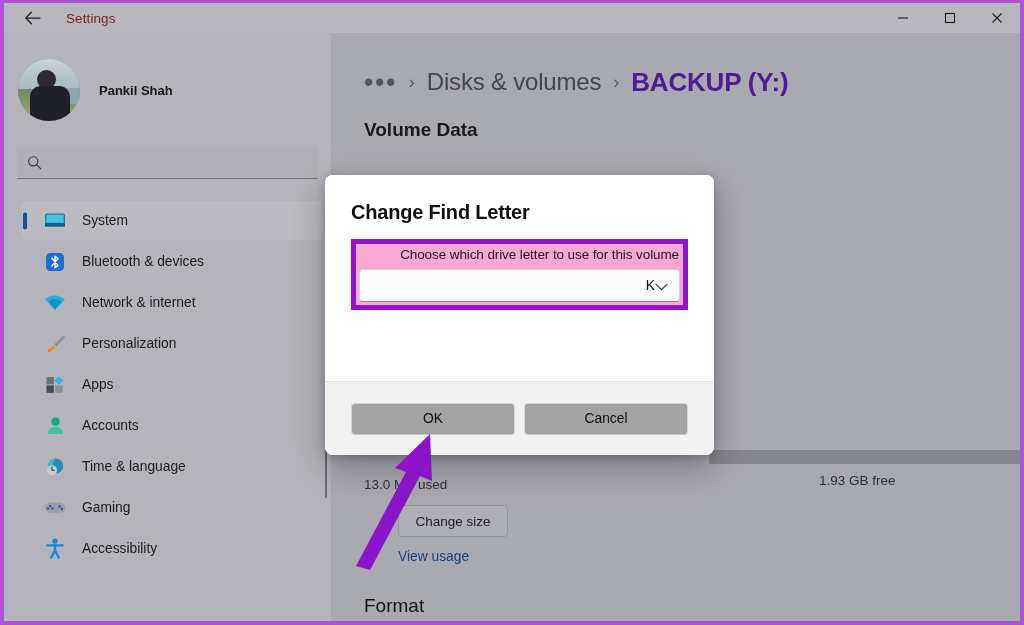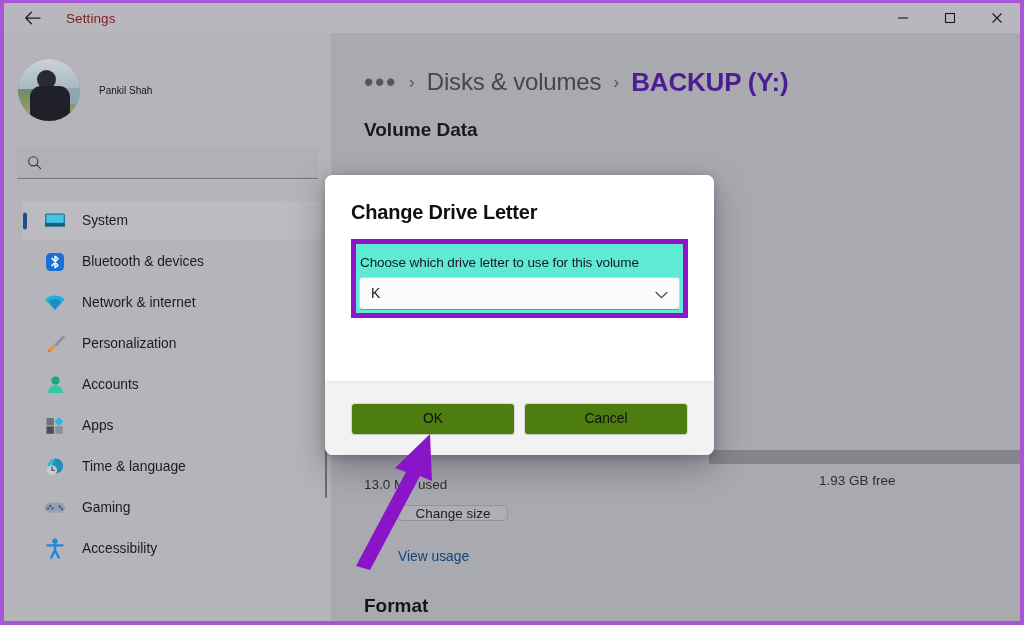--- a/index.html
+++ b/index.html
@@ -100,23 +100,23 @@
     width: 19px; height: 19px; border-radius: 50%;
     background: #2a2a30;
   }
   #avatar .person-body {
     position: absolute; left: 19%; top: 44%;
     width: 40px; height: 36px;
     border-radius: 11px 11px 4px 4px;
     background: #20202a;
   }
   #user-name {
-    font-size: 10px;
+    font-size: 13px;
     color: #16161a;
-    font-weight: 400;
+    font-weight: 700;
     margin-left: 19px;
   }
 
   #search-box {
     margin: 22px 13px 0 13px;
     height: 32px;
     background: #b0b0b6;
     border-bottom: 1.5px solid #76767c;
     display: flex;
     align-items: center;
@@ -262,21 +262,21 @@
     left: 0px;
     top: 62px;
     font-size: 13.5px;
     color: #2e2e35;
   }
   #change-size-button {
     position: absolute;
     left: 34px;
     top: 90px;
     width: 110px;
-    height: 16px;
+    height: 32px;
     background: #aeaeb5;
     border: 1px solid #92929a;
     border-radius: 4px;
     display: flex;
     align-items: center;
     justify-content: center;
     font-size: 13.5px;
     color: #1c1c22;
     cursor: pointer;
   }
@@ -287,21 +287,21 @@
     font-size: 13.8px;
     color: #13447e;
     cursor: pointer;
   }
   #format-heading {
     position: absolute;
     left: 33px;
     top: 562px;
     font-size: 19px;
     color: #141419;
-    font-weight: 700;
+    font-weight: 400;
   }
 
   
   #dialog-scrim {
     position: absolute;
     left: 0; top: 0;
     width: 1016px; height: 619px;
     z-index: 30;
     pointer-events: none;
   }
@@ -326,22 +326,23 @@
   }
   #dialog-title {
     font-size: 20px;
     font-weight: 700;
     color: #101014;
     letter-spacing: -0.2px;
     margin-bottom: 15px;
   }
   #highlight-box {
     border: 5px solid #9015c8;
-    padding: 8px 3px 3px 3px;
-    background: #5eead4;
+    padding: 0 3px 3px 3px;
+    background: #f9a8d4;
+    text-align: right;
   }
   #field-label {
     font-size: 13.5px;
     color: #181820;
     padding: 3px 1px 7px 1px;
     letter-spacing: -0.1px;
   }
   #drive-letter-select {
     height: 33px;
     background: #fbfbfb;
@@ -370,21 +371,21 @@
   .dlg-btn {
     flex: 1;
     height: 32px;
     border-radius: 4px;
     display: flex;
     align-items: center;
     justify-content: center;
     font-size: 13.8px;
     color: #101014;
     cursor: pointer;
-    background: #4d7c0f;
+    background: #a3a3a3;
     border: 1px solid #d7d7d9;
     border-bottom-color: #c6c6c8;
   }
 
   
   #annotation-arrow {
     position: absolute;
     left: 330px;
     top: 395px;
     width: 130px;
@@ -491,39 +492,39 @@
             <path d="M8.6 12 L10.7 14.1 L6.2 18.6 L3.3 18.9 L3.6 16 Z" fill="#f09028"></path>
             <path d="M3.3 18.9 L3.6 16 L5.6 18.1 Z" fill="#d4711a"></path>
           </svg>
         </span>
         <span class="nav-label">Personalization</span>
       </div>
 
       <div class="nav-item">
 
         <span class="nav-ico">
-          <svg width="19" height="19" viewBox="0 0 19 19">
-            <circle cx="9.5" cy="5.6" r="4.1" fill="#18a884"></circle>
-            <path d="M1.9 18 A7.6 7.6 0 0 1 17.1 18 Z" fill="#34c6a0"></path>
-          </svg>
-        </span>
-        <span class="nav-label">Accounts</span>
-      </div>
-
-      <div class="nav-item">
-
-        <span class="nav-ico">
           <svg width="20" height="20" viewBox="0 0 20 20">
             <rect x="1.5" y="2" width="7.4" height="7.4" fill="#6d717a"></rect>
             <rect x="1.5" y="10.4" width="7.4" height="7.4" fill="#4a4e56"></rect>
             <rect x="10.2" y="10.4" width="7.4" height="7.4" fill="#8b8f97"></rect>
             <path d="M13.9 1.2 L18.4 5.6 L13.9 10 L9.5 5.6 Z" fill="#2bb5e8"></path>
           </svg>
         </span>
         <span class="nav-label">Apps</span>
+      </div>
+
+      <div class="nav-item">
+
+        <span class="nav-ico">
+          <svg width="19" height="19" viewBox="0 0 19 19">
+            <circle cx="9.5" cy="5.6" r="4.1" fill="#18a884"></circle>
+            <path d="M1.9 18 A7.6 7.6 0 0 1 17.1 18 Z" fill="#34c6a0"></path>
+          </svg>
+        </span>
+        <span class="nav-label">Accounts</span>
       </div>
 
       <div class="nav-item">
 
         <span class="nav-ico">
           <svg width="20" height="20" viewBox="0 0 20 20">
             <circle cx="10.6" cy="9" r="7.6" fill="#1f8fb3"></circle>
             <path d="M10.6 1.4 A7.6 7.6 0 0 0 10.6 16.6 A11 11 0 0 1 10.6 1.4 Z" fill="#39b7d4"></path>
             <circle cx="7" cy="13.2" r="5" fill="#c8ccd2"></circle>
             <path d="M7 9.9 L7 13.2 L9.4 13.2" stroke="#3c4048" stroke-width="1.15" fill="none" stroke-linecap="round"></path>
@@ -585,21 +586,21 @@
       <div id="view-usage-link">View usage</div>
     </div>
 
     <div id="format-heading">Format</div>
   </div>
 
   <div id="dialog-scrim">
     <div id="dialog">
 
       <div id="dialog-body">
-        <div id="dialog-title">Change Drive Letter</div>
+        <div id="dialog-title">Change Find Letter</div>
 
         <div id="highlight-box">
           <div id="field-label">Choose which drive letter to use for this volume</div>
           <div id="drive-letter-select">
             <span id="drive-letter-value">K</span>
             <span>
               <svg width="13" height="8" viewBox="0 0 13 8">
                 <path d="M1 1.4 L6.5 6.6 L12 1.4" stroke="#33333a" stroke-width="1.2" fill="none" stroke-linecap="round" stroke-linejoin="round"></path>
               </svg>
             </span>

